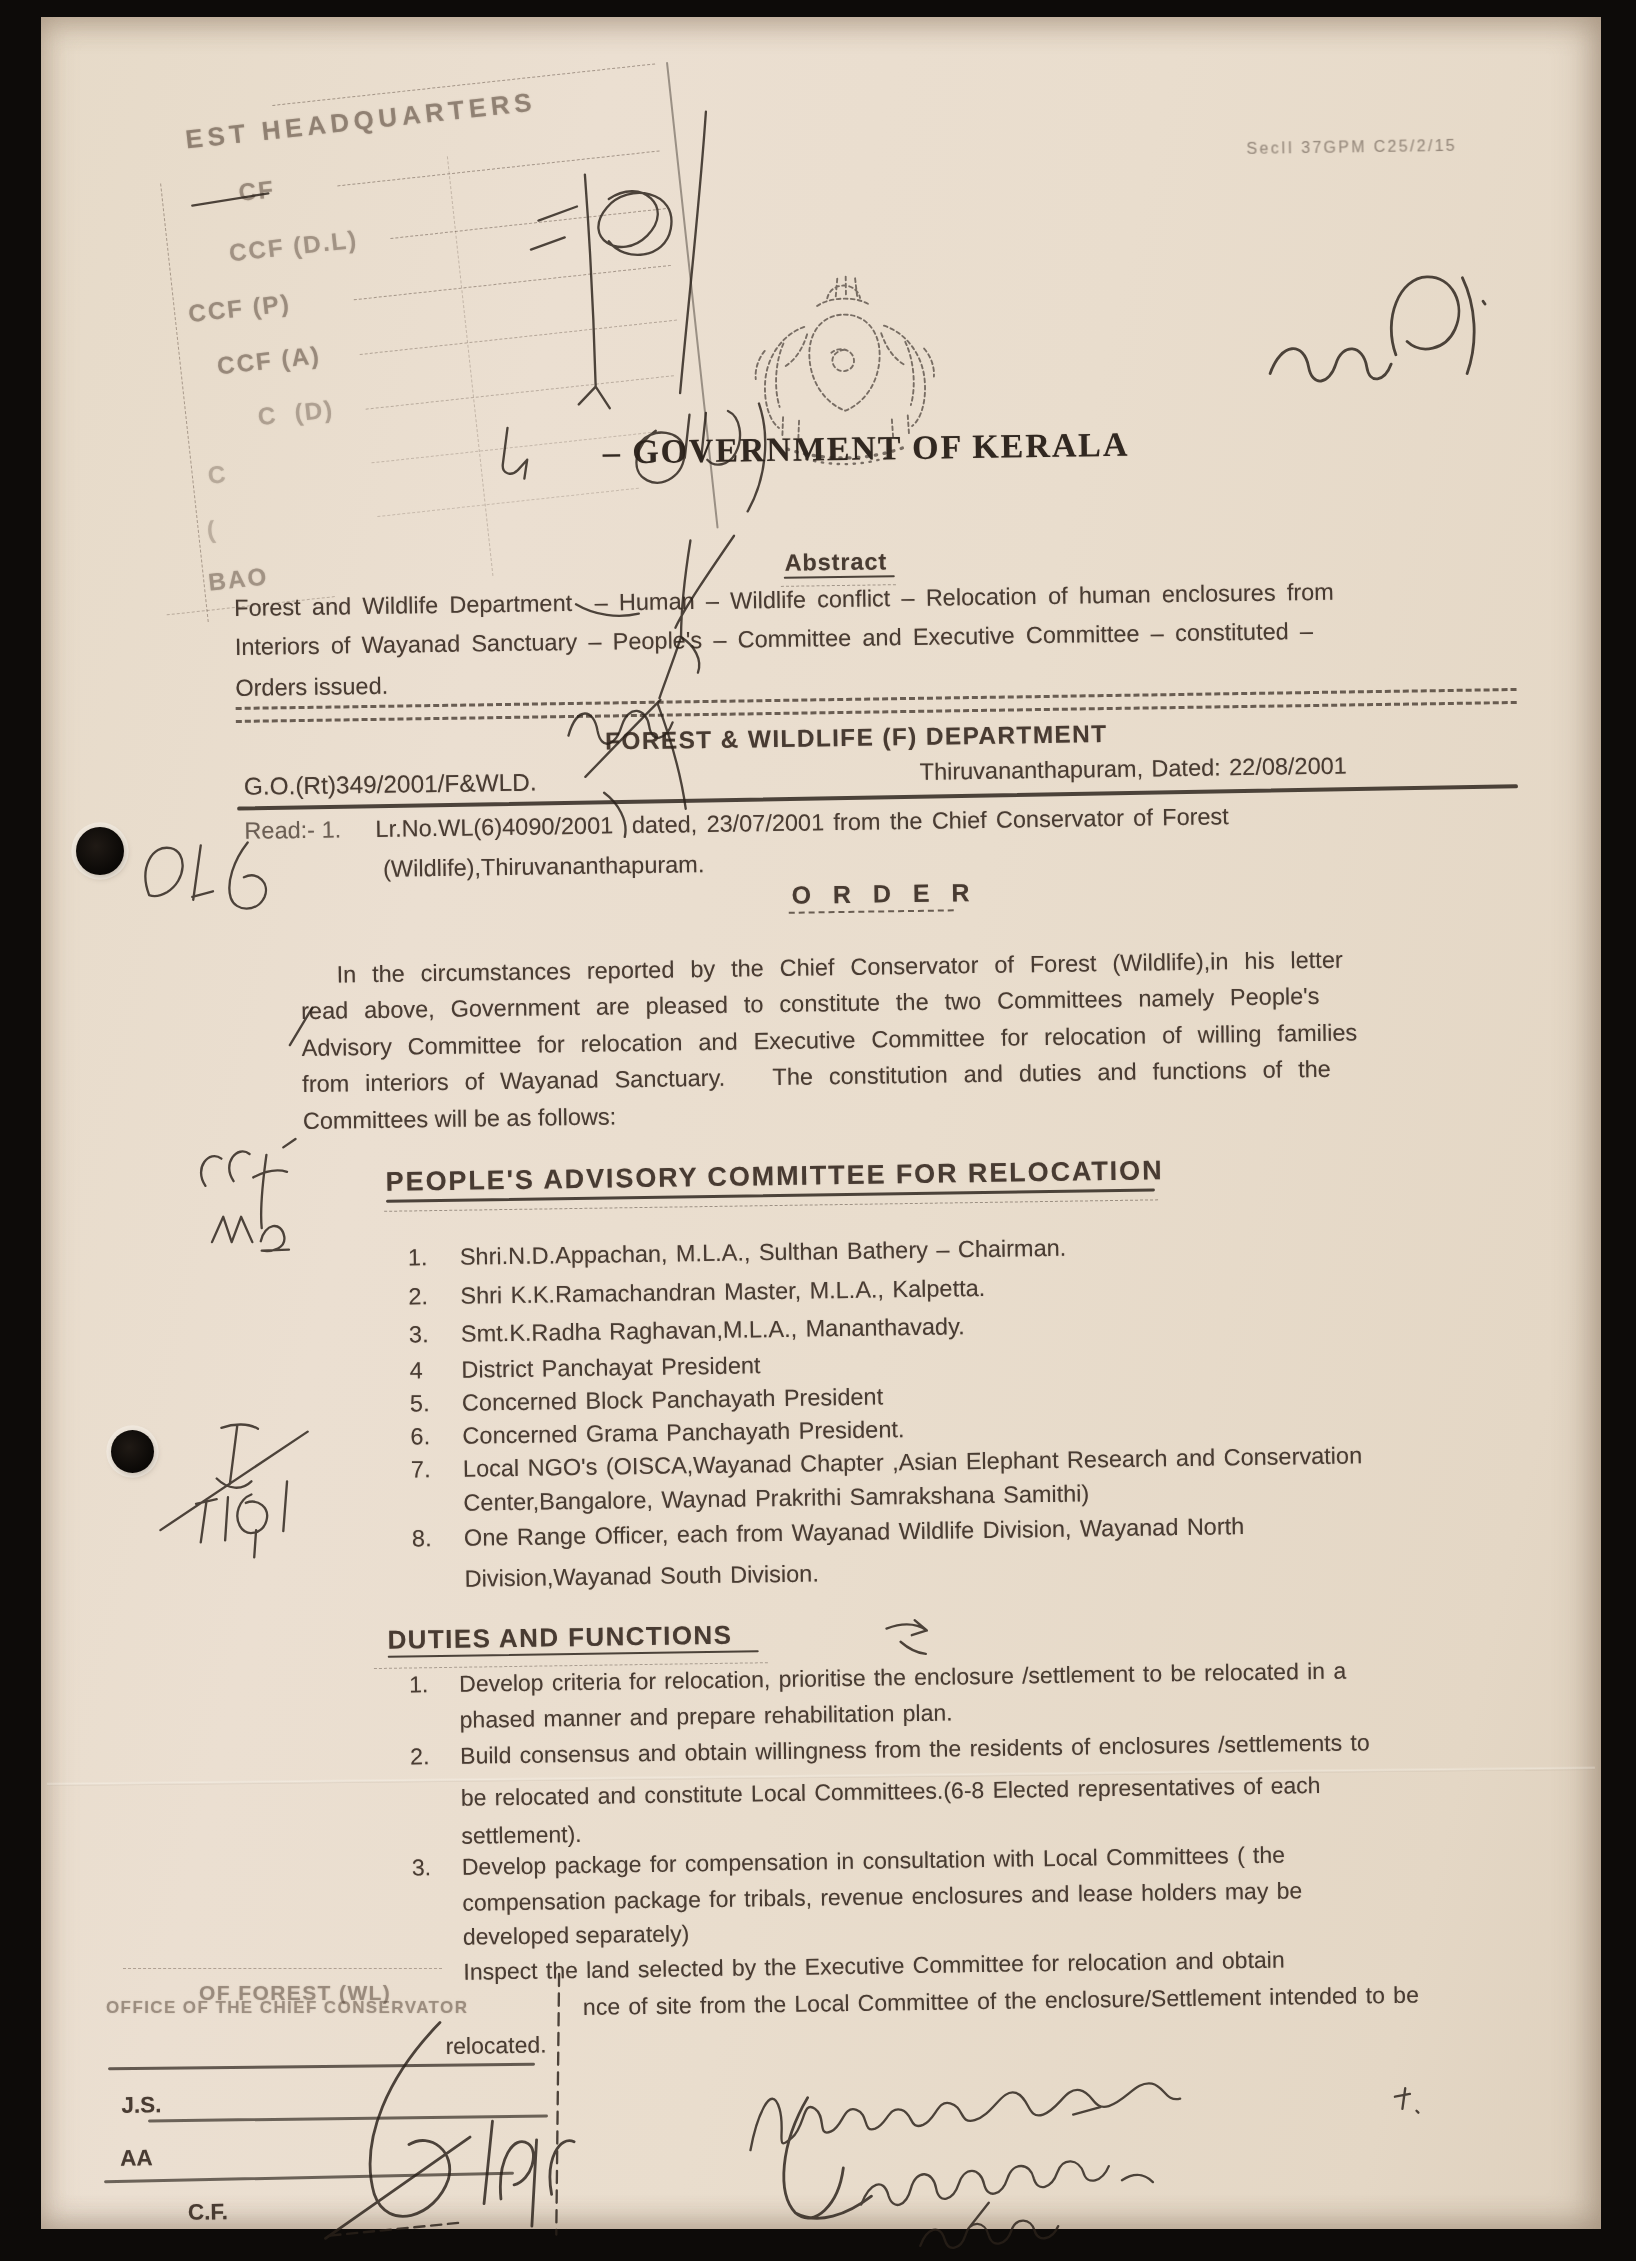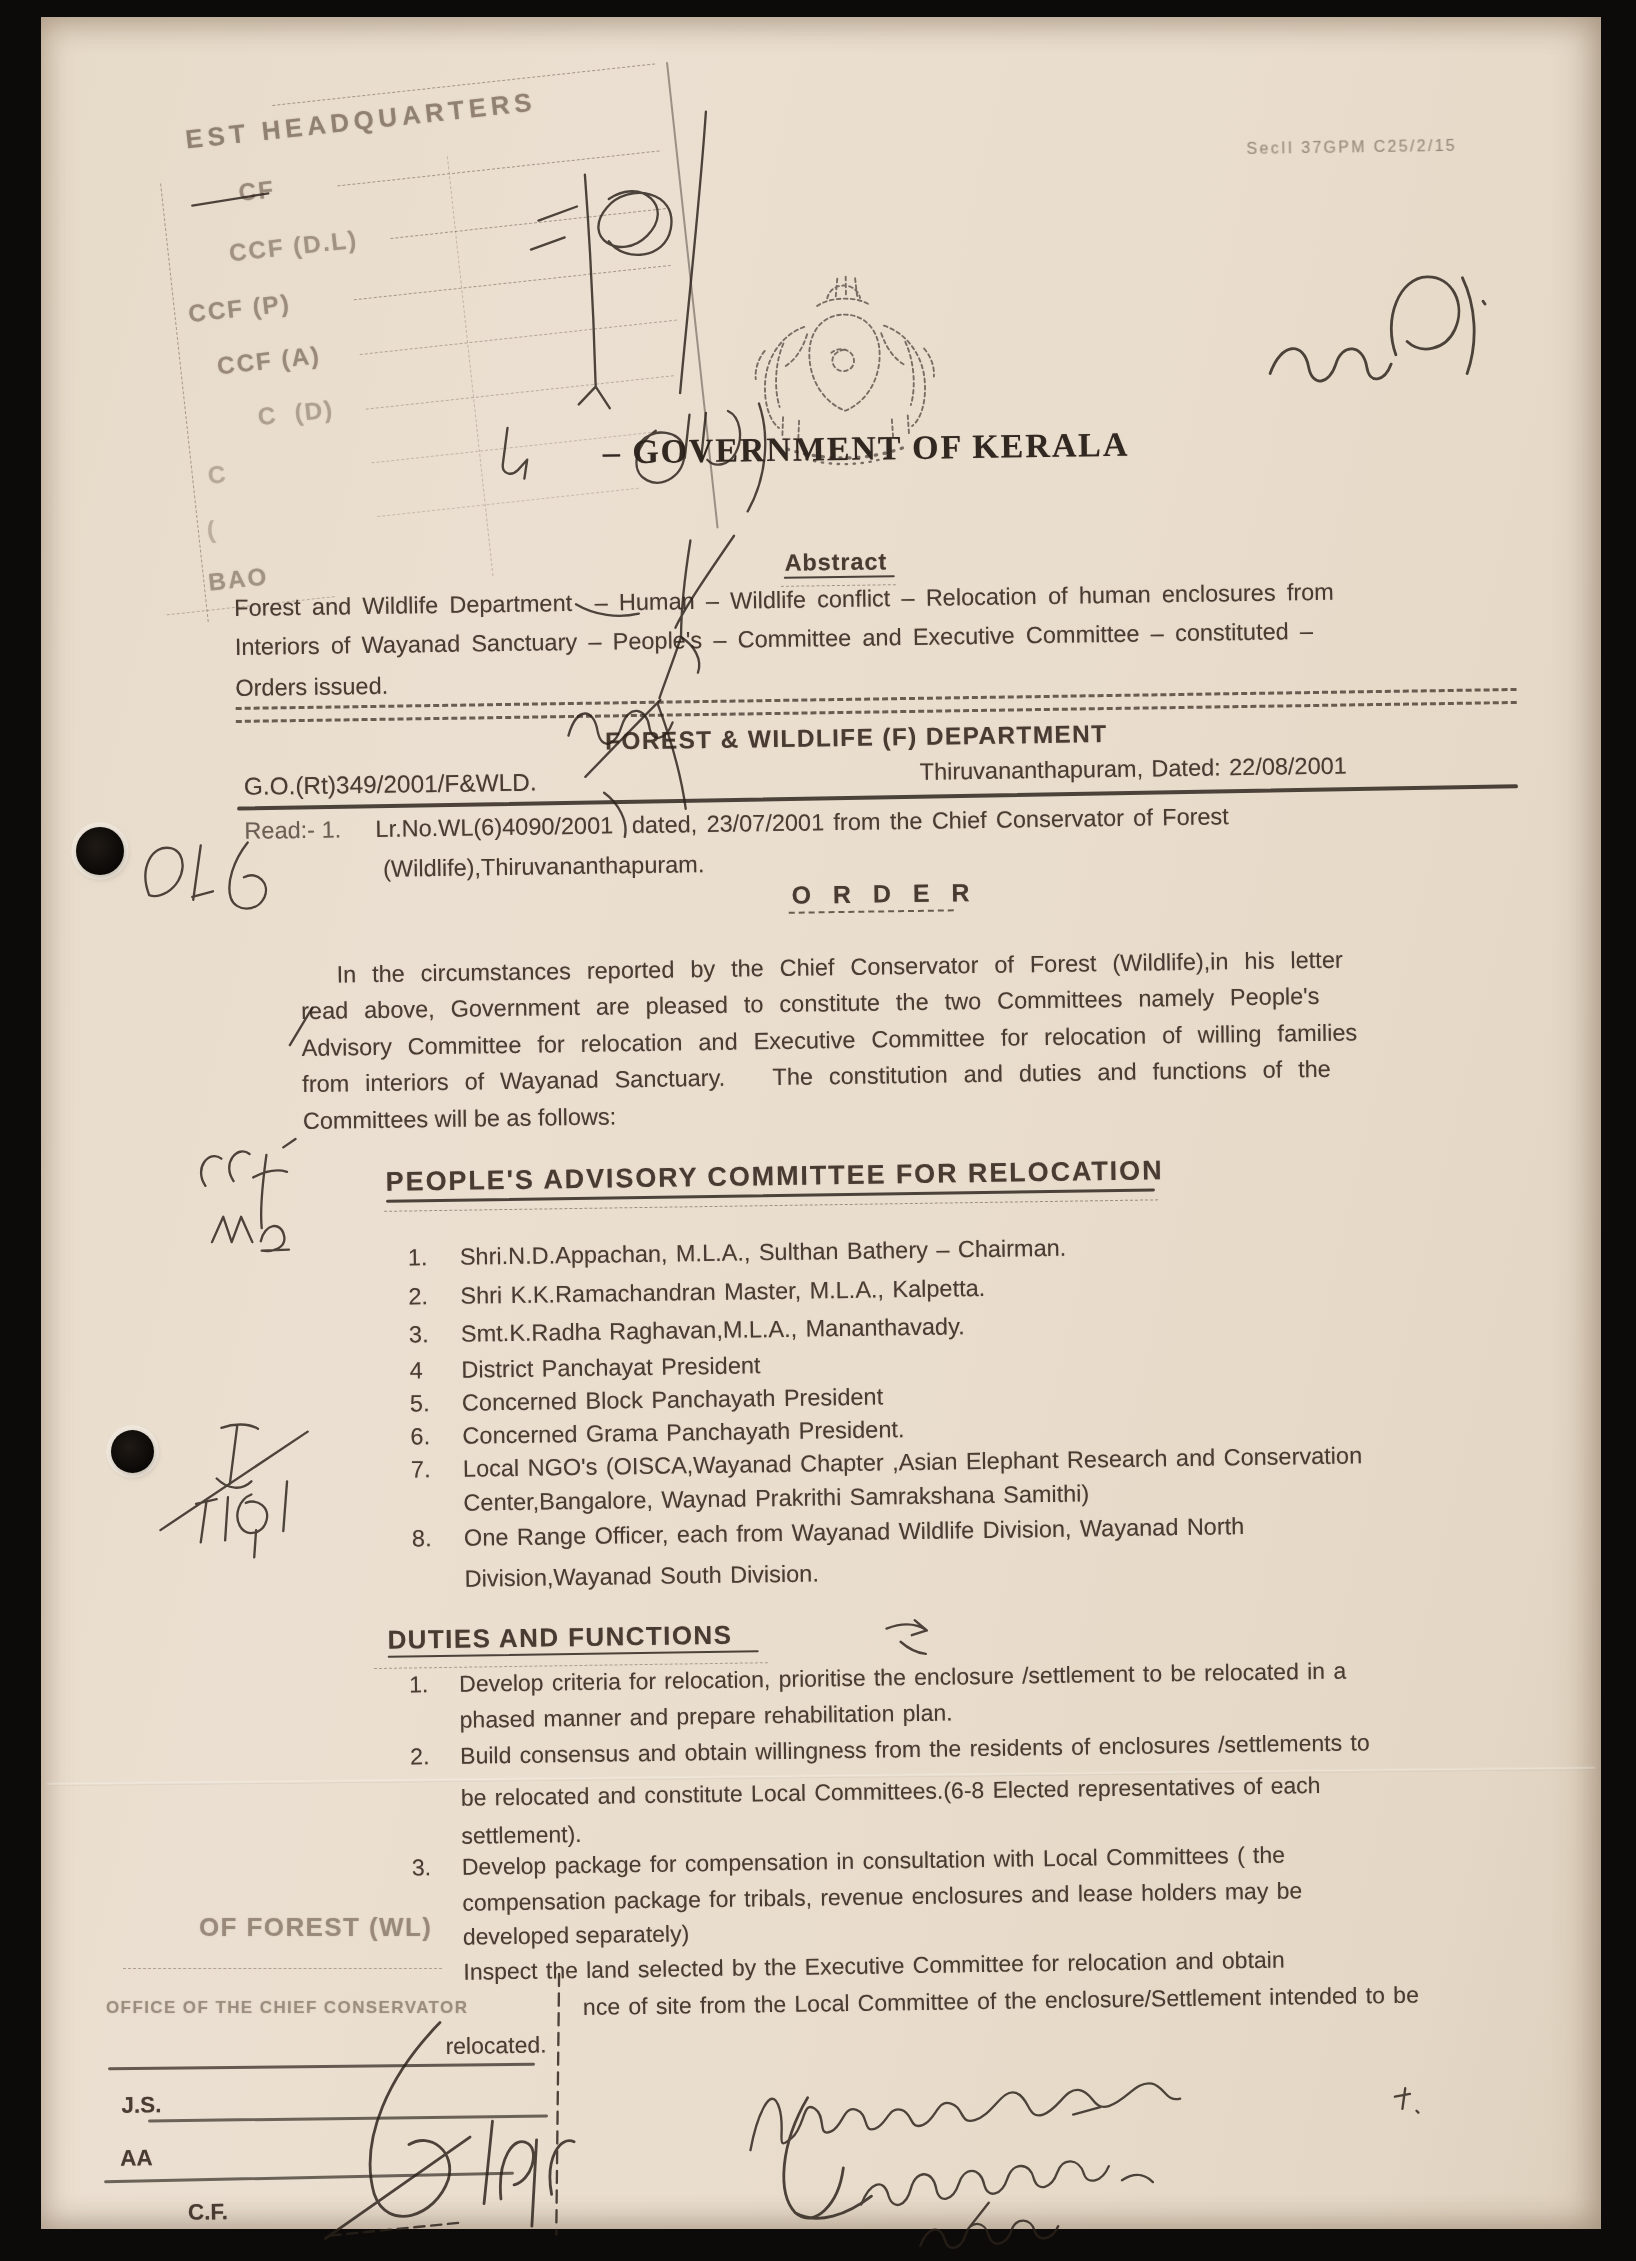--- a/index.html
+++ b/index.html
@@ -160,21 +160,21 @@
     <div class="sdash" style="left:220px;top:366px;width:291px;opacity:.55;"></div>
     <div class="t stamp-ink" style="left:49px;top:402px;font-size:24.4px;opacity:.35;">(</div>
     <div class="sdash" style="left:220px;top:420px;width:263px;opacity:.5;"></div>
     <div class="t stamp-ink" style="left:45px;top:454px;font-size:24.4px;letter-spacing:1.9px;opacity:.55;">BAO</div>
     <div class="sdash" style="left:0px;top:495px;width:169px;opacity:.7;"></div>
   </div>
 
   <div id="bottom-stamp">
     <div class="sdash" style="left:123px;top:1968px;width:319px;opacity:.85;"></div>
     <div class="t stamp-ink" style="left:106px;top:1998px;font-size:17px;letter-spacing:1.4px;opacity:.6;filter:blur(0.3px);">OFFICE OF THE CHIEF CONSERVATOR</div>
-    <div class="t stamp-ink" style="left:199px;top:1912px;font-size:26px;letter-spacing:1.4px;opacity:.62;filter:blur(0.3px);">OF FOREST (WL)</div>
+    <div class="t stamp-ink" style="left:199px;top:1981px;font-size:21px;letter-spacing:1.4px;opacity:.62;filter:blur(0.3px);">OF FOREST (WL)</div>
     <div class="ink-line" style="left:108px;top:2065px;width:427px;height:3.3px;transform:rotate(-0.6deg);opacity:.85;"></div>
     <div class="ink-line" style="left:148px;top:2117px;width:400px;height:2.8px;transform:rotate(-0.7deg);opacity:.8;"></div>
     <div class="ink-line" style="left:104px;top:2176px;width:410px;height:2.8px;transform:rotate(-1.2deg);opacity:.8;"></div>
   </div>
 
   <svg style="left:0;top:0;" width="1636" height="2261" viewBox="0 0 3488 4820" fill="none" stroke="#2a211a" stroke-width="5" stroke-linecap="round" stroke-linejoin="round" opacity=".82">
     <path d="M1505,238 C1492,430 1468,640 1450,838 M1247,372 C1258,520 1266,680 1270,824 M1298,424 c70,-48 142,18 82,78 c-56,56 -142,6 -86,-60 c46,-54 152,-36 136,46 c-12,64 -98,72 -132,26 M1270,824 l30,46 m-30,-46 l-36,38 M1148,470 l82,-30 M1132,532 l72,-26 M410,438 L572,412"></path>
     <path d="M1082,912 l-10,78 c-2,20 18,26 32,12 l20,-22 m0,0 l-6,40 M1398,918 c-42,28 -58,86 -18,106 c40,20 88,-22 78,-70 c-8,-36 -62,-44 -92,-12 M1470,884 l-10,92 M1505,880 l-10,96 M1552,876 c26,12 34,56 16,90 c-14,26 -44,32 -60,14 M1618,860 c24,70 16,160 -24,230"></path>
     <path d="M1565,1142 C1510,1222 1462,1292 1440,1338 M1472,1152 C1458,1240 1452,1300 1452,1358 C1432,1418 1416,1458 1406,1488 M1452,1358 c28,18 46,48 36,76 M1228,1288 c40,24 90,30 134,20"></path>
     <path d="M1212,1568 c18,-64 54,-58 62,-10 c8,42 38,34 52,-12 c14,-44 52,-38 58,2 c6,38 36,30 50,-8 M1248,1656 C1310,1592 1372,1528 1408,1492 M1402,1500 C1432,1580 1452,1650 1462,1724 M1288,1690 c30,22 52,60 44,94"></path>

